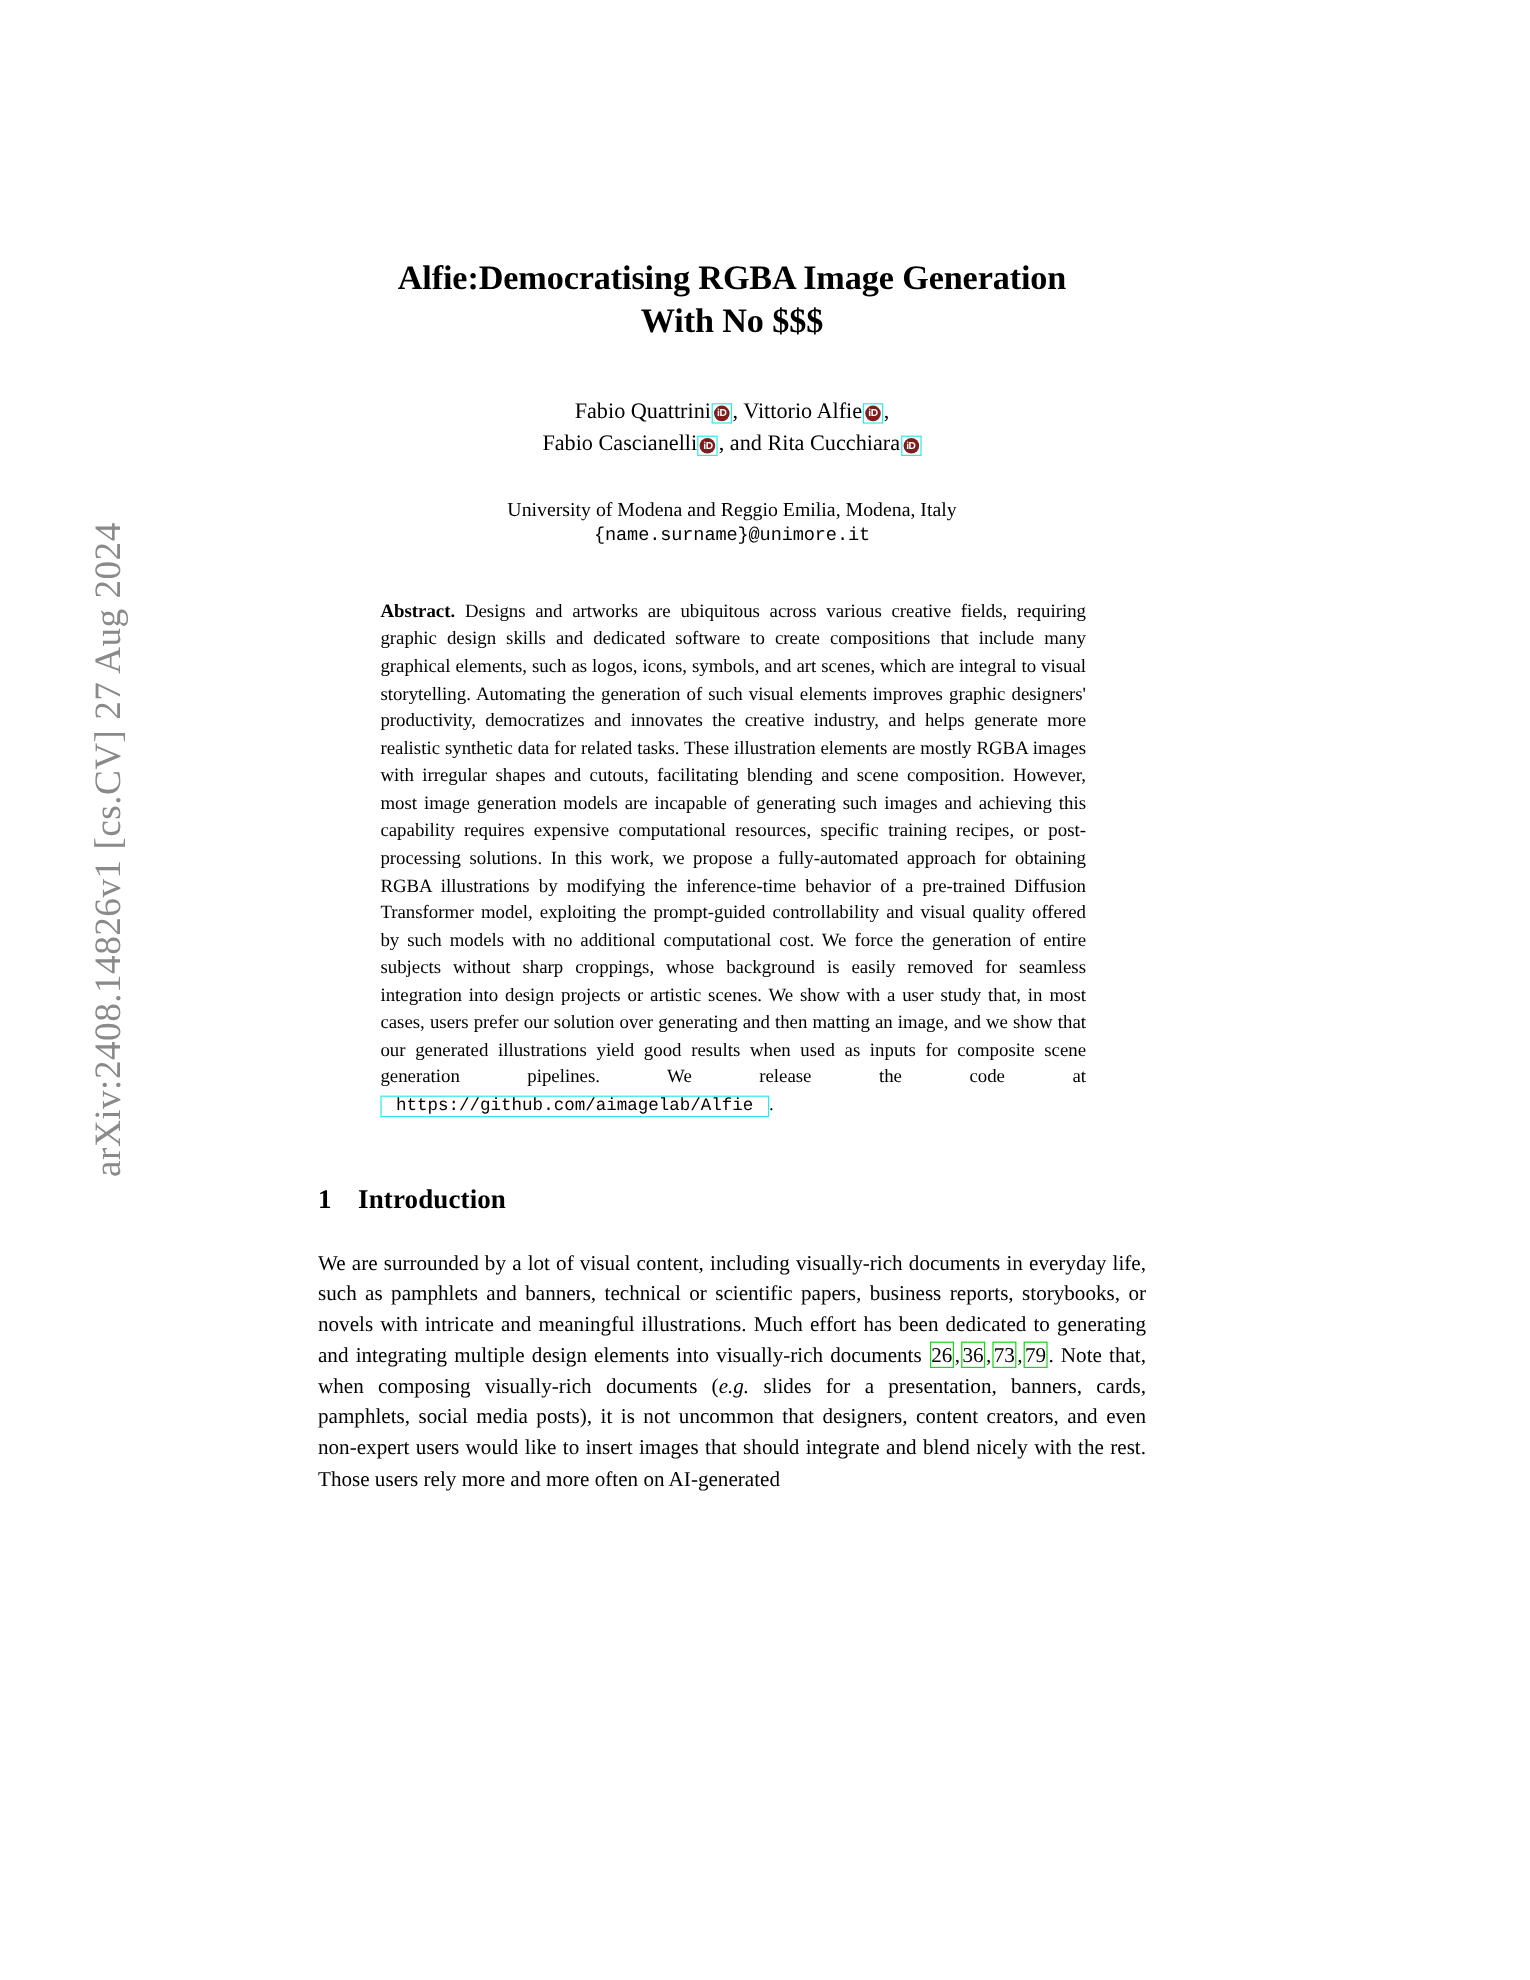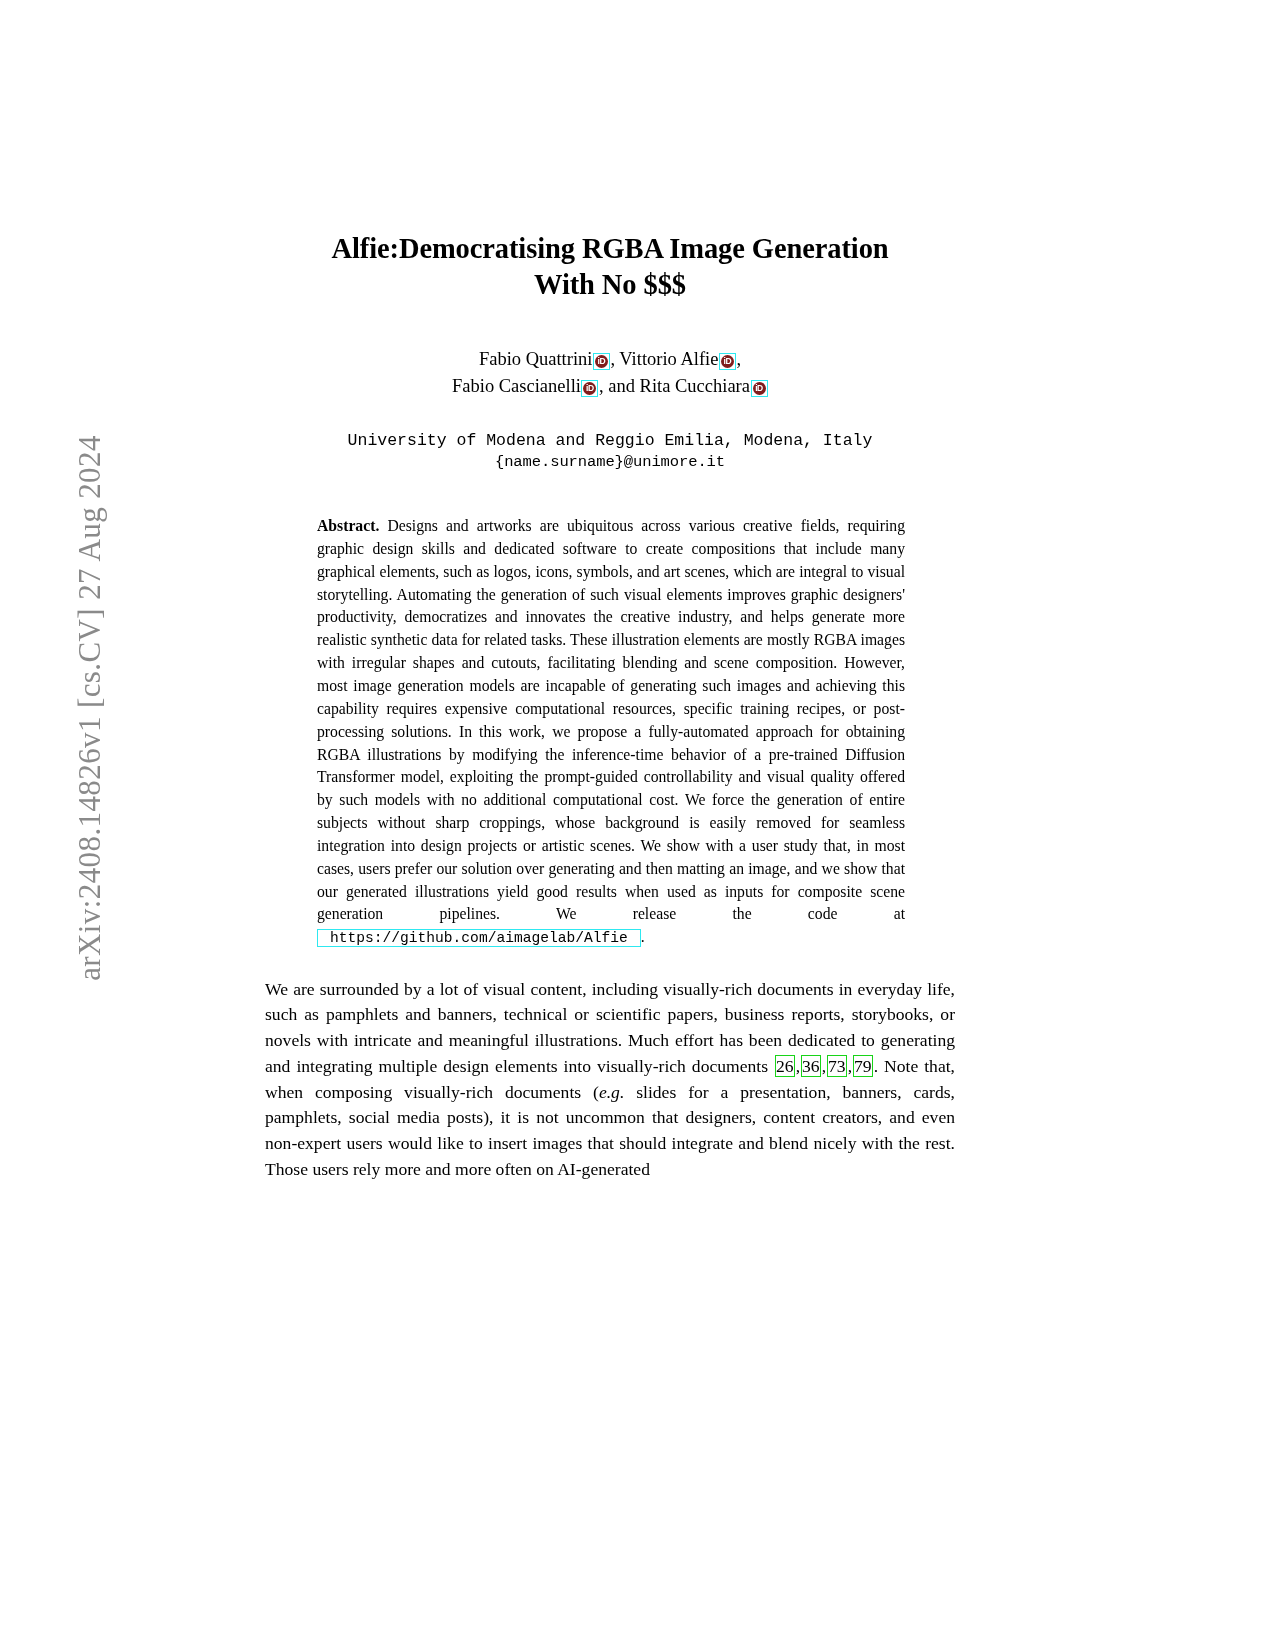--- a/index.html
+++ b/index.html
@@ -33,21 +33,21 @@
     letter-spacing: 0.4px;
     color: #8a8a8a;
     white-space: nowrap;
     user-select: none;
   }
 
   
   .column {
     position: absolute;
     left: 265px;
-    top: 16px;
+    top: 0;
     width: 690px;
   }
 
   .title {
     margin-top: 215px;
     font-size: 28.5px;
     font-weight: bold;
     line-height: 1.28;
     text-align: center;
     letter-spacing: -0.1px;
@@ -82,21 +82,20 @@
     line-height: 13px;
     text-align: center;
     letter-spacing: -0.4px;
   }
 
   .affiliation {
     margin-top: 30px;
     font-size: 16.5px;
     text-align: center;
     line-height: 1.45;
-    font-family: Liberation Mono, monospace;
   }
   .email {
     font-family: "Liberation Mono", "DejaVu Sans Mono", monospace;
     font-size: 15.5px;
     text-align: center;
     letter-spacing: -0.1px;
   }
 
   
   .abstract {
@@ -172,19 +171,22 @@
 
     <div class="affiliation">University of Modena and Reggio Emilia, Modena, Italy</div>
     <div class="email">{name.surname}@unimore.it</div>
 
     <div class="abstract">
       <b>Abstract.</b>
       <span>Designs and artworks are ubiquitous across various creative fields, requiring graphic design skills and dedicated software to create compositions that include many graphical elements, such as logos, icons, symbols, and art scenes, which are integral to visual storytelling. Automating the generation of such visual elements improves graphic designers' productivity, democratizes and innovates the creative industry, and helps generate more realistic synthetic data for related tasks. These illustration elements are mostly RGBA images with irregular shapes and cutouts, facilitating blending and scene composition. However, most image generation models are incapable of generating such images and achieving this capability requires expensive computational resources, specific training recipes, or post-processing solutions. In this work, we propose a fully-automated approach for obtaining RGBA illustrations by modifying the inference-time behavior of a pre-trained Diffusion Transformer model, exploiting the prompt-guided controllability and visual quality offered by such models with no additional computational cost. We force the generation of entire subjects without sharp croppings, whose background is easily removed for seamless integration into design projects or artistic scenes. We show with a user study that, in most cases, users prefer our solution over generating and then matting an image, and we show that our generated illustrations yield good results when used as inputs for composite scene generation pipelines. We release the code at </span><span class="mono-link">https://github.com/aimagelab/Alfie</span><span>.</span>
     </div>
 
 
+    <div class="section-head">
+      <span class="num">1</span><span>Introduction</span>
+    </div>
 
     <div class="body-par">
       <span>We are surrounded by a lot of visual content, including visually-rich documents in everyday life, such as pamphlets and banners, technical or scientific papers, business reports, storybooks, or novels with intricate and meaningful illustrations. Much effort has been dedicated to generating and integrating multiple design elements into visually-rich documents </span><span class="cite-group"><span class="cite">26</span>,<span class="cite">36</span>,<span class="cite">73</span>,<span class="cite">79</span></span><span>. Note that, when composing visually-rich documents (</span><i>e.g.</i><span> slides for a presentation, banners, cards, pamphlets, social media posts), it is not uncommon that designers, content creators, and even non-expert users would like to insert images that should integrate and blend nicely with the rest. Those users rely more and more often on AI-generated</span>
     </div>
 
   </div>
 </div>
 
 </body></html>

